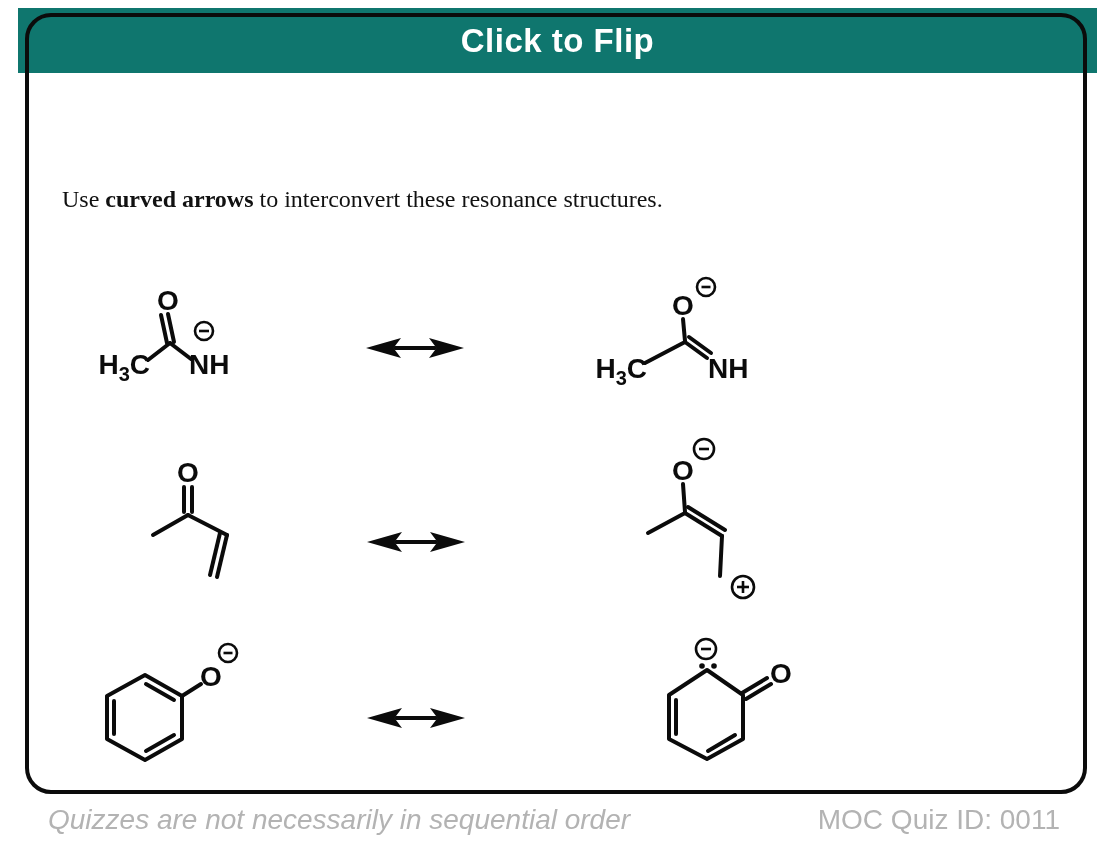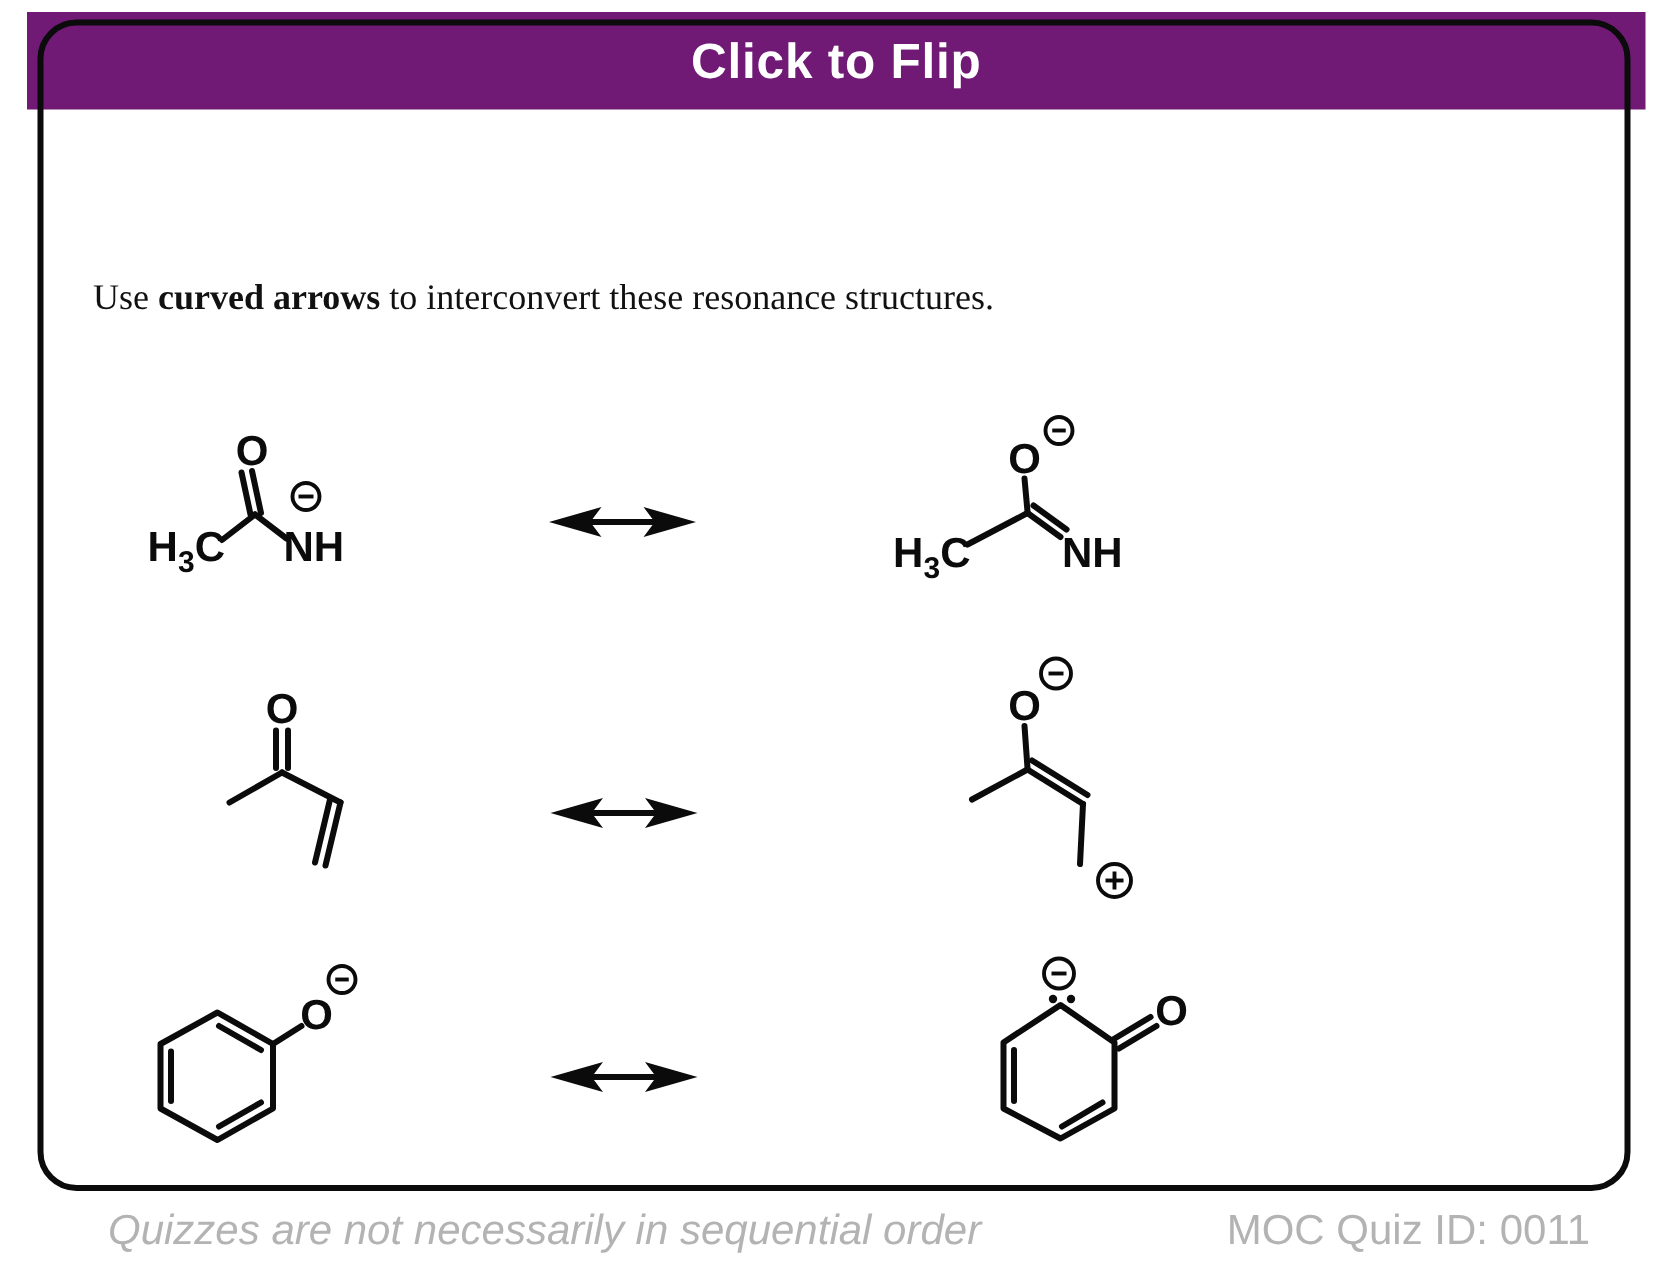--- a/index.html
+++ b/index.html
@@ -2,39 +2,39 @@
 <html><head>
 <meta charset="utf-8">
 <style>
   html,body{margin:0;padding:0;}
   body{
     width:1110px;height:852px;position:relative;background:#ffffff;
     font-family:"Liberation Sans", sans-serif;overflow:hidden;
   }
   .bar{
     position:absolute;left:18px;top:8px;width:1079px;height:65px;
-    background:#701a75;display:flex;align-items:center;justify-content:center;
+    background:#0f766e;display:flex;align-items:center;justify-content:center;
   }
   .bar-title{
     color:#ffffff;font-size:33px;font-weight:600;letter-spacing:0.5px;
   }
   .card{
     position:absolute;left:25px;top:13px;width:1062px;height:781px;
     border:4px solid #0b0b0b;border-radius:26px;background:transparent;
     box-sizing:border-box;
   }
   .instruction{
     position:absolute;left:62px;top:186px;font-size:24px;color:#111111;
     white-space:nowrap;
     font-family:Liberation Serif, serif;
   }
   .instruction .em{font-weight:bold;}
   .footer-note{
     position:absolute;left:48px;top:804px;font-size:28px;font-style:italic;
-    color:#b3b3b3;white-space:nowrap;margin-left:24px;
+    color:#b3b3b3;white-space:nowrap;
   }
   .footer-id{
     position:absolute;right:50px;top:804px;font-size:28px;color:#b3b3b3;
     white-space:nowrap;
   }
   svg{position:absolute;overflow:visible;}
   .bond{stroke:#0b0b0b;stroke-width:4;stroke-linecap:round;fill:none;}
   .ring{stroke:#0b0b0b;stroke-width:4;stroke-linejoin:round;fill:none;}
   .thin{stroke:#0b0b0b;stroke-width:2.6;fill:none;}
   .atom{font-family:"Liberation Sans",sans-serif;font-weight:bold;font-size:28px;fill:#0b0b0b;}

